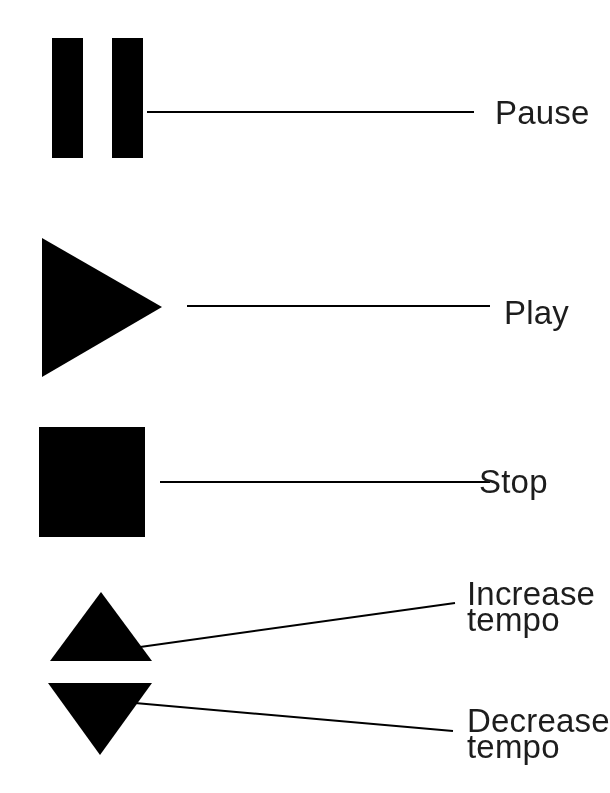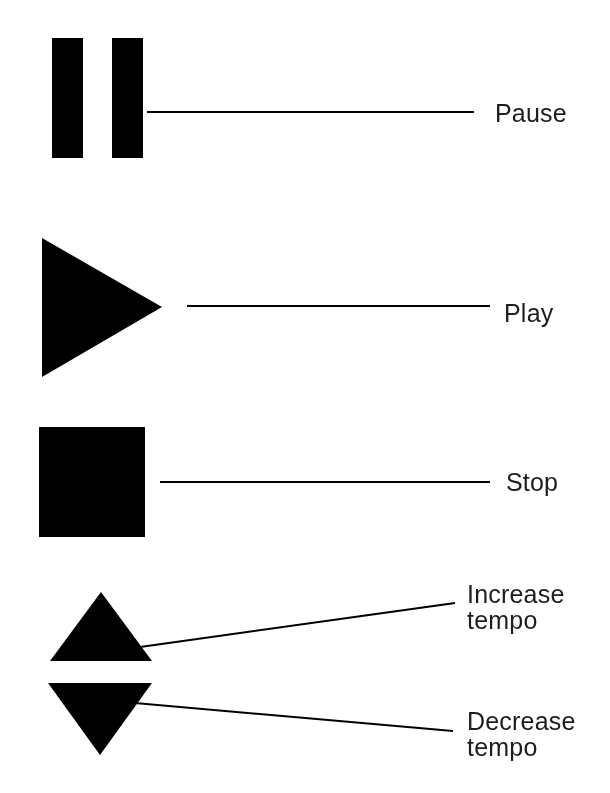--- a/index.html
+++ b/index.html
@@ -15,21 +15,21 @@
     background:var(--bg-color);
     font-family:"Liberation Sans",sans-serif;
     overflow:hidden;
   }
   #shapes{position:absolute;left:0;top:0;}
   .icon{fill:var(--icon-color);}
   .callout{stroke:var(--line-color);stroke-width:2;}
   .label{
     position:absolute;
     color:var(--label-color);
-    font-size:25px;
+    font-size:33px;
     line-height:26px;
     letter-spacing:0.2px;
     white-space:nowrap;
   }
   .label.wrap{white-space:normal;width:112px;}
 </style>
 </head>
 <body>
 
 <div id="canvas">
@@ -60,18 +60,18 @@
     <g>
       <polygon class="icon" points="48,683 152,683 100,755"></polygon>
     </g>
     <line class="callout" x1="135" y1="703" x2="453" y2="731"></line>
   </svg>
 
   <div class="label" style="left:495px;top:100px;">Pause</div>
 
   <div class="label" style="left:504px;top:300px;">Play</div>
 
-  <div class="label" style="left:506px;top:469px;">Stop</div>
+  <div class="label" style="left:479px;top:469px;">Stop</div>
 
   <div class="label wrap" style="left:467px;top:581px;">Increase tempo</div>
 
   <div class="label wrap" style="left:467px;top:708px;">Decrease tempo</div>
 </div>
 
 </body></html>

